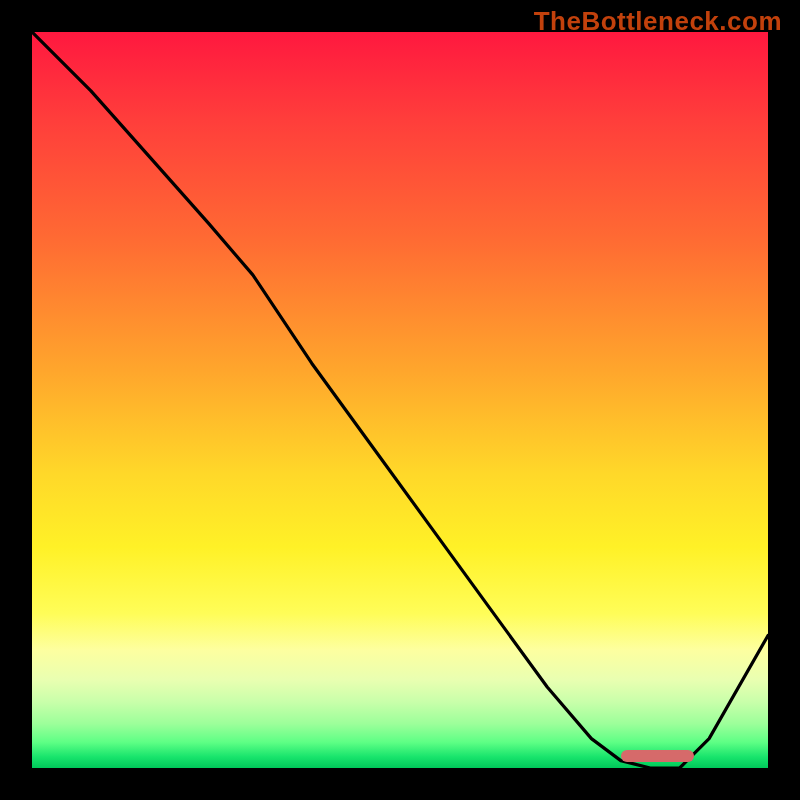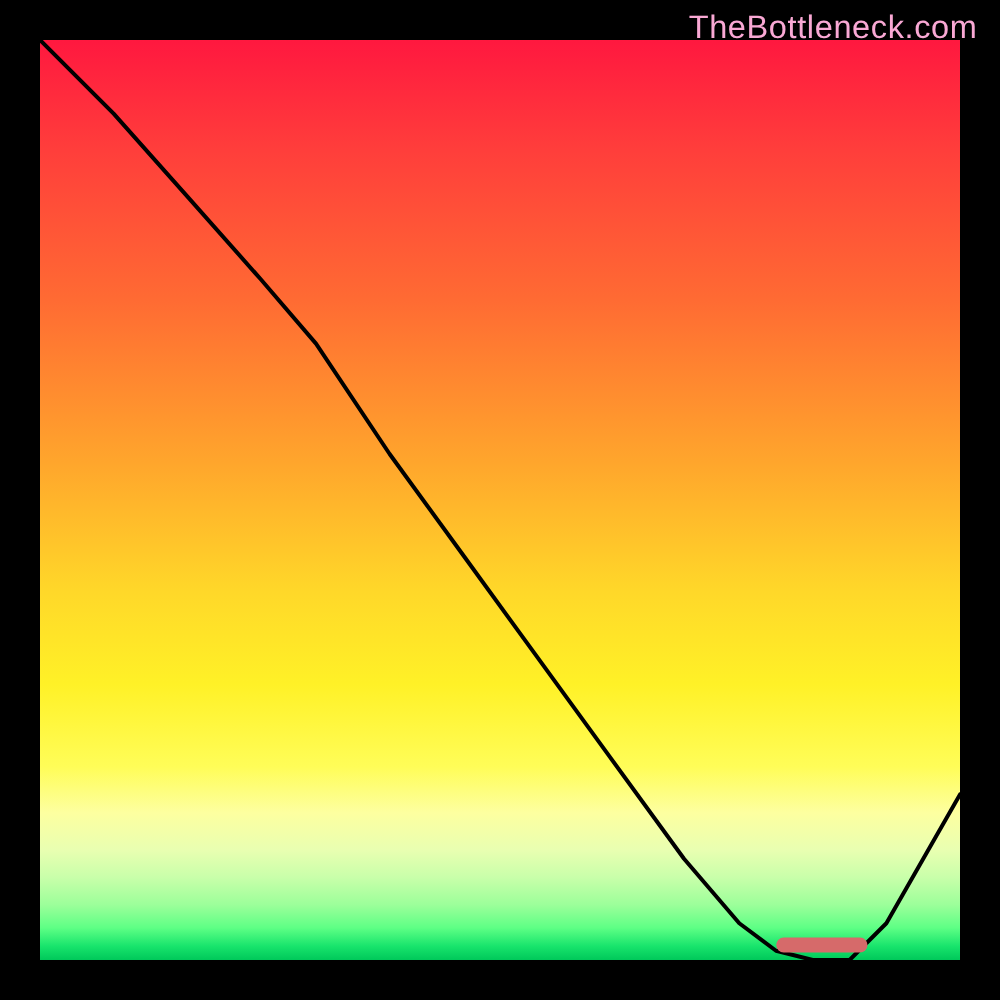--- a/index.html
+++ b/index.html
@@ -15,22 +15,22 @@
     width: 800px;
     height: 800px;
     background: #000;
   }
   .watermark {
     position: absolute;
     top: 6px;
     right: 18px;
     font-family: Arial, Helvetica, sans-serif;
     font-size: 26px;
-    font-weight: 400;
-    color: #f9a8d4;
+    font-weight: 700;
+    color: #c2410c;
     letter-spacing: 0.5px;
   }
   .plot-area {
     position: absolute;
     left: 32px;
     top: 32px;
     width: 736px;
     height: 736px;
     background: linear-gradient(to bottom,
       #ff183f 0%,

